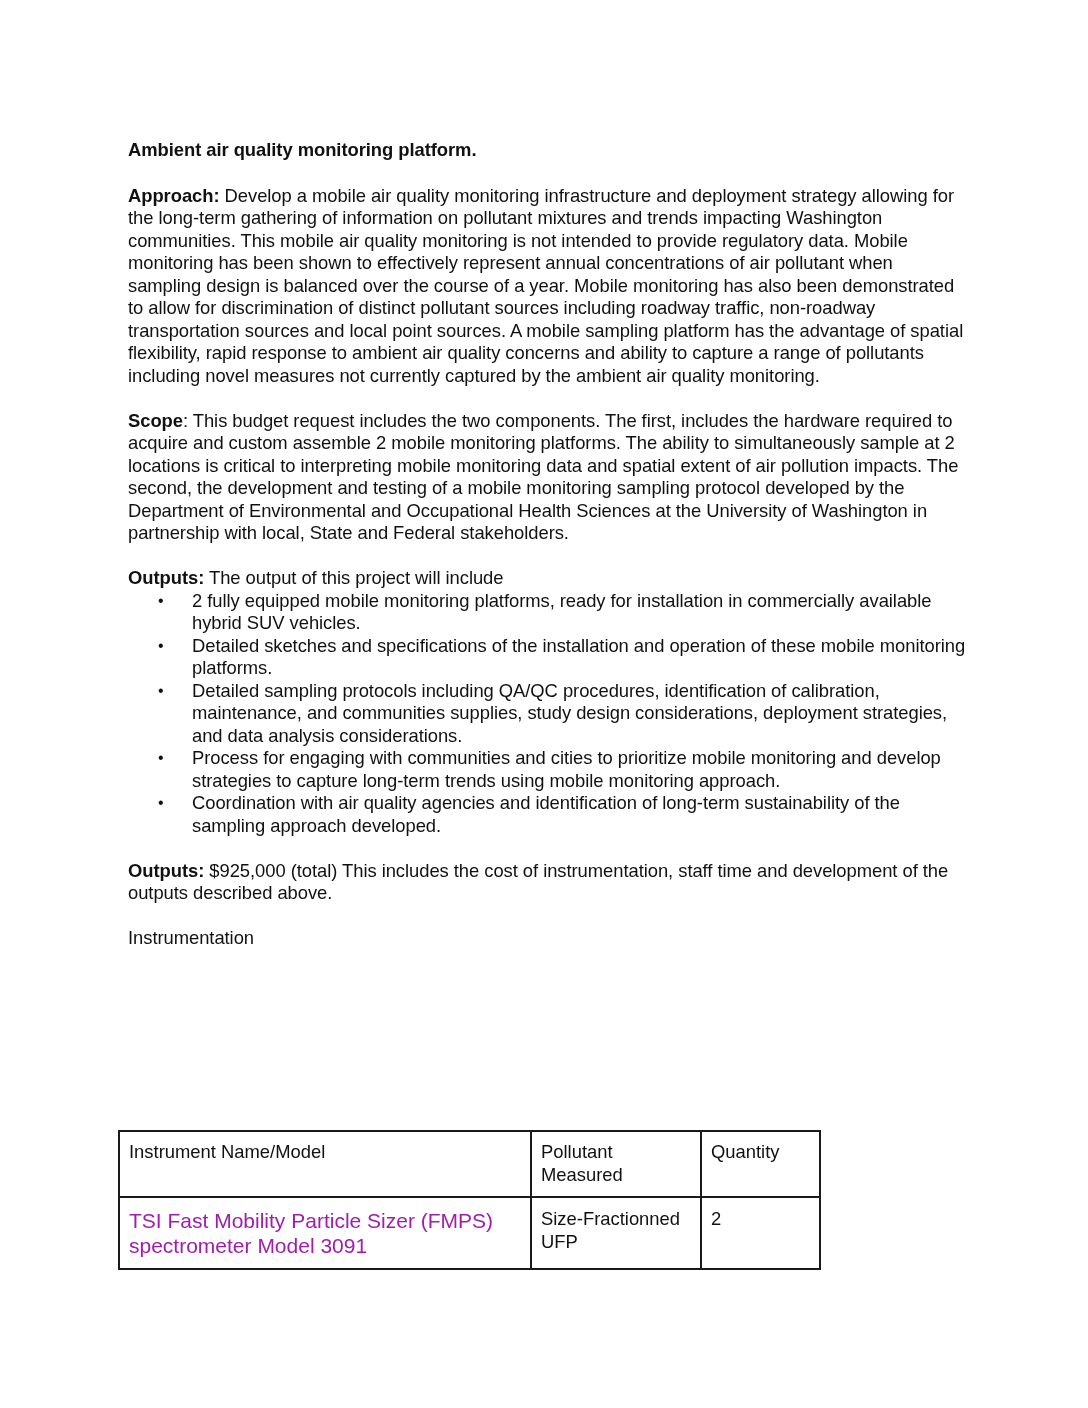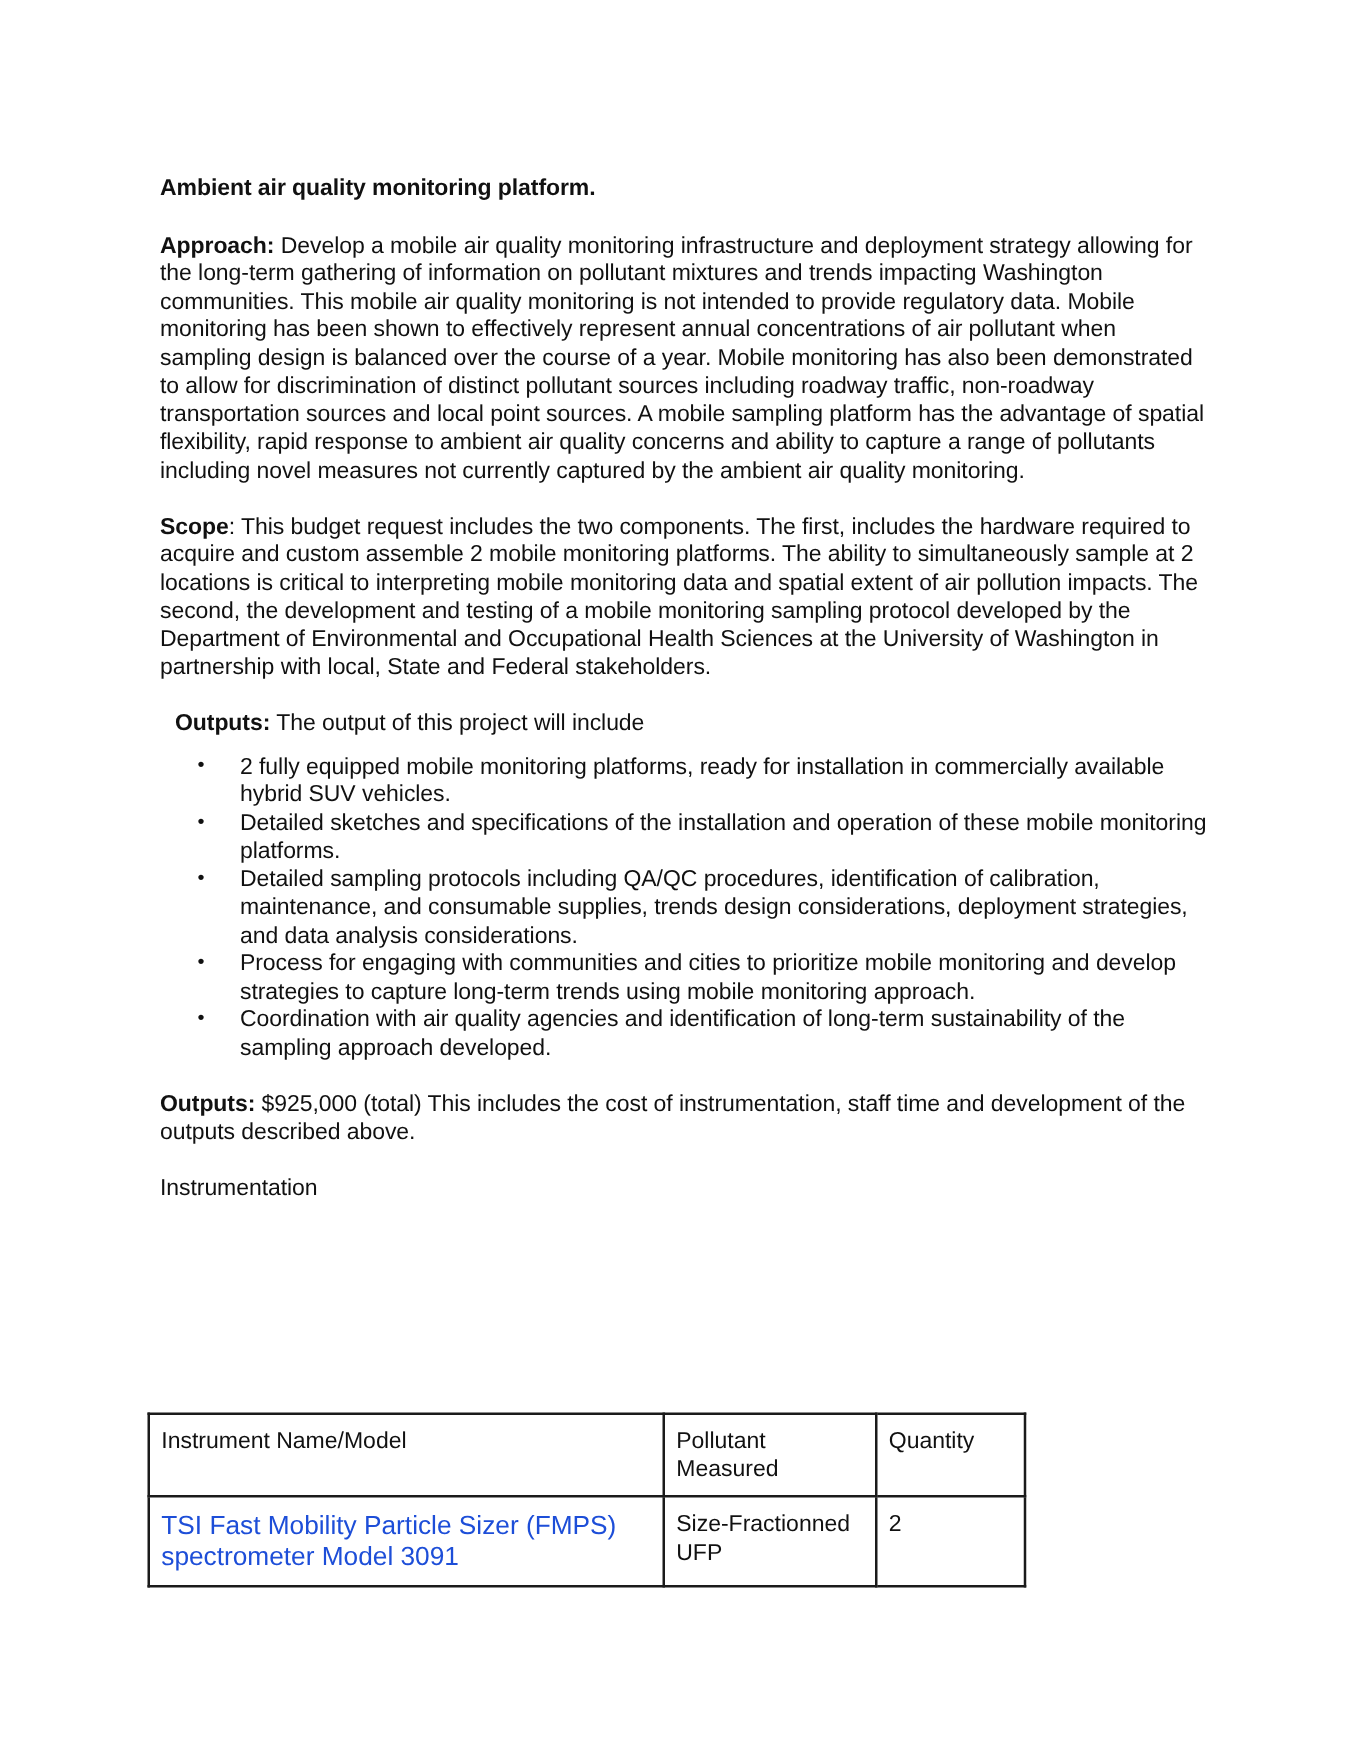--- a/index.html
+++ b/index.html
@@ -40,21 +40,21 @@
     ul.outputs li {
       position: relative;
       margin: 0;
     }
     ul.outputs li .bullet {
       position: absolute;
       left: -34px;
       top: 0;
       font-size: 16px;
     }
-    p.outputs-intro { margin: 12px; }
+    p.outputs-intro { margin: 0; }
     .subhead {
       font-weight: normal;
       margin: 0;
     }
     table.instruments {
       position: absolute;
       left: 118px;
       top: 1130px;
       border-collapse: collapse;
       font-family: "Liberation Sans", sans-serif;
@@ -70,39 +70,39 @@
       padding: 9px 8px 10px 9px;
     }
     table.instruments th.c1, table.instruments td.c1 { width: 393px; }
     table.instruments th.c2, table.instruments td.c2 { width: 151px; }
     table.instruments th.c3, table.instruments td.c3 { width: 100px; }
     table.instruments thead th { height: 45px; }
     table.instruments tbody td { height: 49px; padding-top: 10px; }
     table.instruments tbody td.c1 {
       font-size: 21px;
       line-height: 25px;
-      color: #1d4ed8;
+      color: #a21caf;
     }
   </style>
 </head>
 <body>
 
 <div class="page">
   <div class="title">Ambient air quality monitoring platform.</div>
 
 
   <p class="section"><span class="lbl">Approach:</span><span> Develop a mobile air quality monitoring infrastructure and deployment strategy allowing for the long-term gathering of information on pollutant mixtures and trends impacting Washington communities. This mobile air quality monitoring is not intended to provide regulatory data. Mobile monitoring has been shown to effectively represent annual concentrations of air pollutant when sampling design is balanced over the course of a year. Mobile monitoring has also been demonstrated to allow for discrimination of distinct pollutant sources including roadway traffic, non-roadway transportation sources and local point sources. A mobile sampling platform has the advantage of spatial flexibility, rapid response to ambient air quality concerns and ability to capture a range of pollutants including novel measures not currently captured by the ambient air quality monitoring.</span></p>
 
   <p class="section"><span class="lbl">Scope</span><span>: This budget request includes the two components. The first, includes the hardware required to acquire and custom assemble 2 mobile monitoring platforms. The ability to simultaneously sample at 2 locations is critical to interpreting mobile monitoring data and spatial extent of air pollution impacts. The second, the development and testing of a mobile monitoring sampling protocol developed by the Department of Environmental and Occupational Health Sciences at the University of Washington in partnership with local, State and Federal stakeholders.</span></p>
 
   <p class="outputs-intro"><span class="lbl">Outputs:</span><span> The output of this project will include</span></p>
   <ul class="outputs">
     <li><span class="bullet">•</span><span>2 fully equipped mobile monitoring platforms, ready for installation in commercially available hybrid SUV vehicles.</span></li>
     <li><span class="bullet">•</span><span>Detailed sketches and specifications of the installation and operation of these mobile monitoring platforms.</span></li>
-    <li><span class="bullet">•</span><span>Detailed sampling protocols including QA/QC procedures, identification of calibration, maintenance, and consumable supplies, trends design considerations, deployment strategies, and data analysis considerations.</span></li>
+    <li><span class="bullet">•</span><span>Detailed sampling protocols including QA/QC procedures, identification of calibration, maintenance, and communities supplies, study design considerations, deployment strategies, and data analysis considerations.</span></li>
     <li><span class="bullet">•</span><span>Process for engaging with communities and cities to prioritize mobile monitoring and develop strategies to capture long-term trends using mobile monitoring approach.</span></li>
     <li><span class="bullet">•</span><span>Coordination with air quality agencies and identification of long-term sustainability of the sampling approach developed.</span></li>
   </ul>
 
   <p class="section"><span class="lbl">Outputs:</span><span> $925,000 (total) This includes the cost of instrumentation, staff time and development of the outputs described above.</span></p>
 
   <div class="subhead">Instrumentation</div>
 </div>
 
 <table class="instruments">

